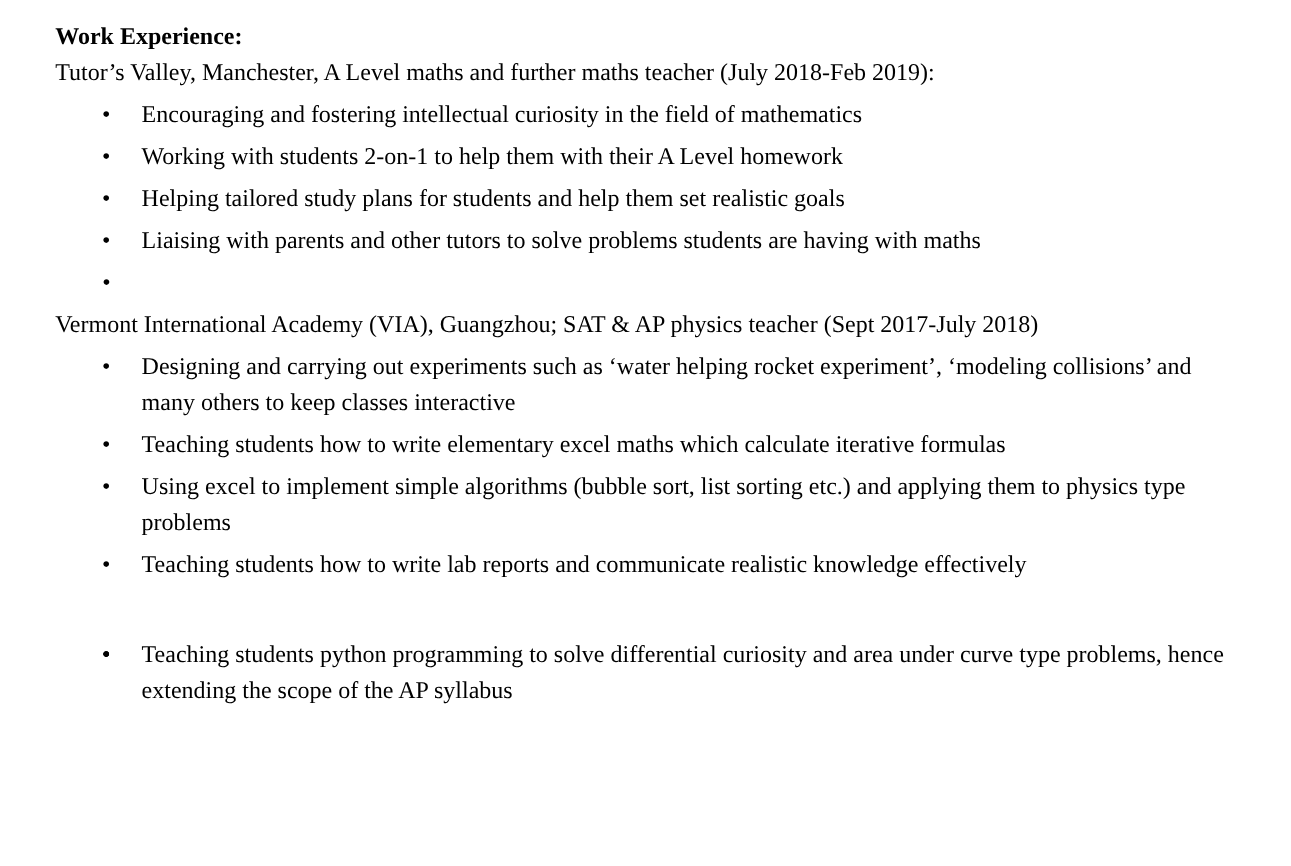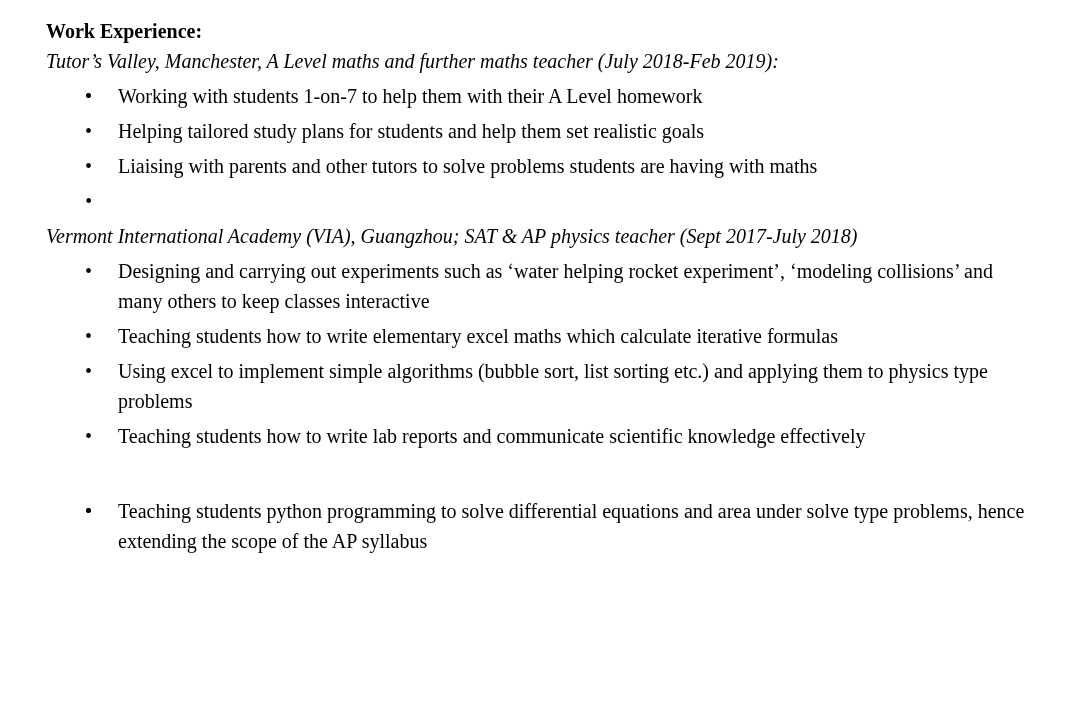--- a/index.html
+++ b/index.html
@@ -16,21 +16,20 @@
     overflow: hidden;
   }
   .heading {
     margin: 0;
     font-size: 20px;
     font-weight: bold;
     line-height: 30px;
   }
   .job-title {
     margin: 0 0 5px 0;
-    font-style: italic;
     line-height: 30px;
   }
   ul.bullets {
     list-style: none;
     margin: 0;
     padding: 0;
   }
   ul.bullets li {
     position: relative;
     margin: 0 0 5px 0;
@@ -52,24 +51,25 @@
 <body>
 
 <div class="page">
 
   <h1 class="heading">Work Experience:</h1>
 
   <p class="job-title">Tutor’s Valley, Manchester, A Level maths and further maths teacher (July 2018-Feb 2019):</p>
   <ul class="bullets">
     <li>
       <span class="bullet-marker">•</span>
+      <span>Encouraging and fostering intellectual curiosity in the field of mathematics</span>
     </li>
     <li>
       <span class="bullet-marker">•</span>
-      <span>Working with students 1-on-7 to help them with their A Level homework</span>
+      <span>Working with students 2-on-1 to help them with their A Level homework</span>
     </li>
     <li>
       <span class="bullet-marker">•</span>
       <span>Helping tailored study plans for students and help them set realistic goals</span>
     </li>
     <li>
       <span class="bullet-marker">•</span>
       <span>Liaising with parents and other tutors to solve problems students are having with maths</span>
     </li>
     <li class="empty-item">
@@ -87,32 +87,32 @@
     <li>
       <span class="bullet-marker">•</span>
       <span>Teaching students how to write elementary excel maths which calculate iterative formulas</span>
     </li>
     <li>
       <span class="bullet-marker">•</span>
       <span>Using excel to implement simple algorithms (bubble sort, list sorting etc.) and applying them to physics type problems</span>
     </li>
     <li>
       <span class="bullet-marker">•</span>
-      <span>Teaching students how to write lab reports and communicate scientific knowledge effectively</span>
+      <span>Teaching students how to write lab reports and communicate realistic knowledge effectively</span>
     </li>
   </ul>
 
   <div class="section-gap"></div>
 
   <ul class="bullets">
     <li>
       <span class="bullet-marker">•</span>
     </li>
     <li>
       <span class="bullet-marker">•</span>
     </li>
     <li>
       <span class="bullet-marker">•</span>
-      <span>Teaching students python programming to solve differential equations and area under solve type problems, hence extending the scope of the AP syllabus</span>
+      <span>Teaching students python programming to solve differential curiosity and area under curve type problems, hence extending the scope of the AP syllabus</span>
     </li>
   </ul>
 
 </div>
 
 </body></html>

